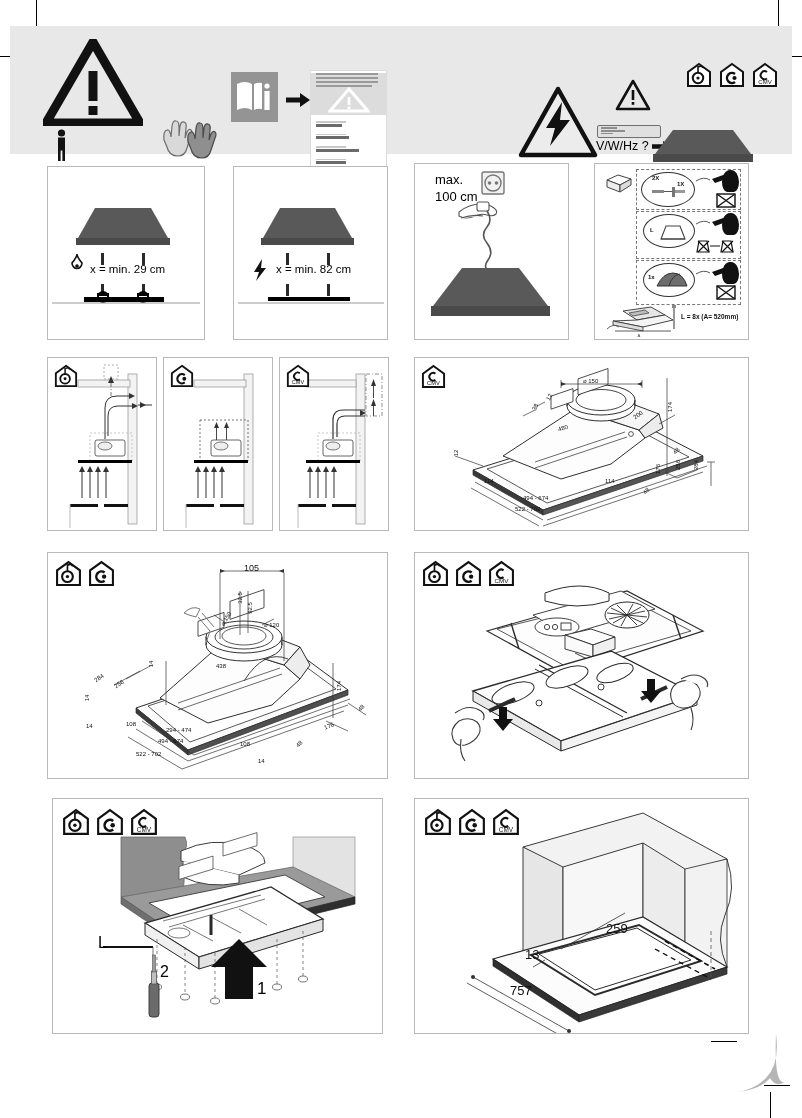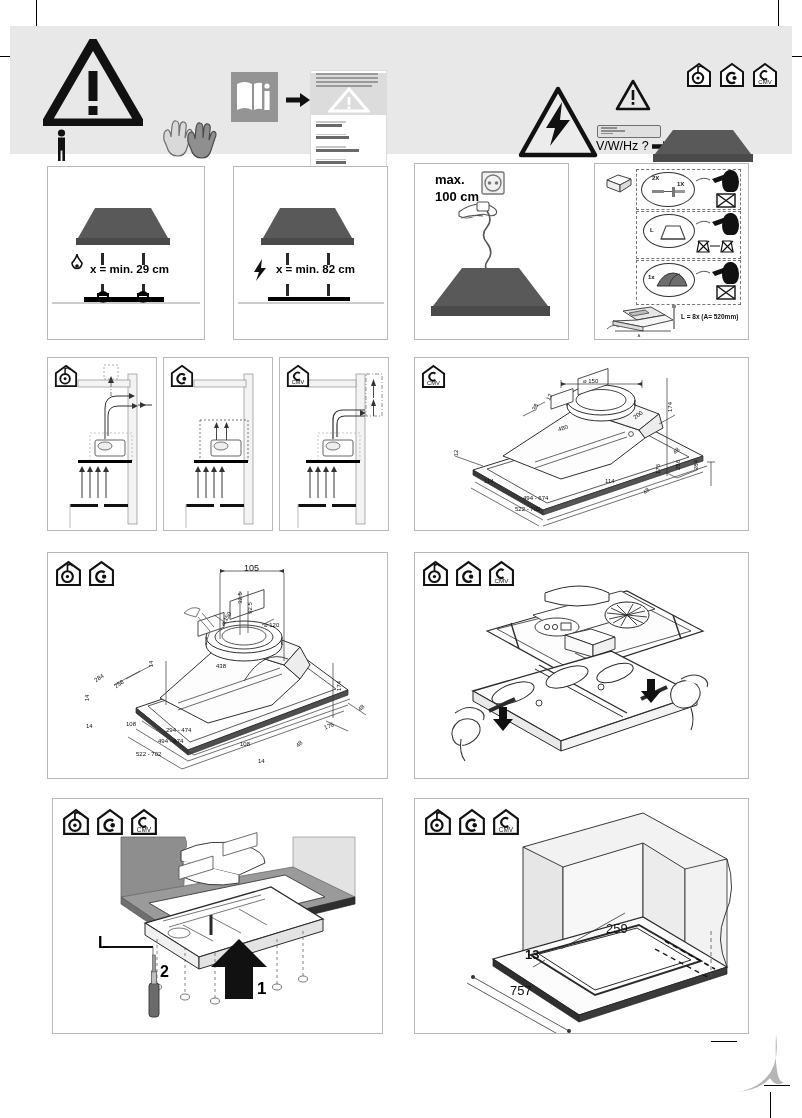--- a/index.html
+++ b/index.html
@@ -43,21 +43,21 @@
        display:flex;align-items:center;gap:3px;}
   #hood-shape-header{position:absolute;left:641px;top:104px;}
 
   #mode-icons-header{position:absolute;left:676px;top:36px;display:flex;gap:7px;}
 
   
   .panel{position:absolute;border:1px solid #b9b9b9;background:#fff;box-sizing:border-box;}
   .panel-inner{position:absolute;inset:0;overflow:hidden;}
   .mode-row{position:absolute;display:flex;gap:6px;z-index:5;}
 
-  .lbl{position:absolute;font-weight:bold;white-space:nowrap;}
+  .lbl{position:absolute;font-weight:normal;white-space:nowrap;}
   .dim{position:absolute;font-size:6px;color:#111;white-space:nowrap;}
   .dim.big{font-size:9px;}
 
   
   .hood{position:relative;}
 
   
   #corner-swoosh{position:absolute;right:14px;bottom:18px;}
 
   
@@ -885,21 +885,21 @@
         <path d="M58 178 L154 232"></path>
         <path d="M52 184 L148 238"></path>
       </g>
       <g fill="#333">
         <circle cx="58" cy="178" r="2"></circle>
           <circle cx="154" cy="232" r="2"></circle>
       </g>
     </svg>
 
     <div class="dim big" style="left:172px;top:122px;font-size:13px;margin-left:19px;">259</div>
-    <div class="dim big" style="left:110px;top:148px;font-size:13px;font-weight:bold;">13</div>
+    <div class="dim big" style="left:110px;top:148px;font-size:13px;">13</div>
     <div class="dim big" style="left:95px;top:184px;font-size:13px;">757</div>
   </div>
 </div>
 
 <div id="corner-swoosh">
   <svg width="56" height="62" viewBox="0 0 56 62">
     <path d="M44 0 q4 30 -10 44 q-12 12 -30 14 q24-2 34-14 q6 10 14 4 q-10 2 -8-48 z" fill="#b5b5b5"></path>
   </svg>
 </div>
 

